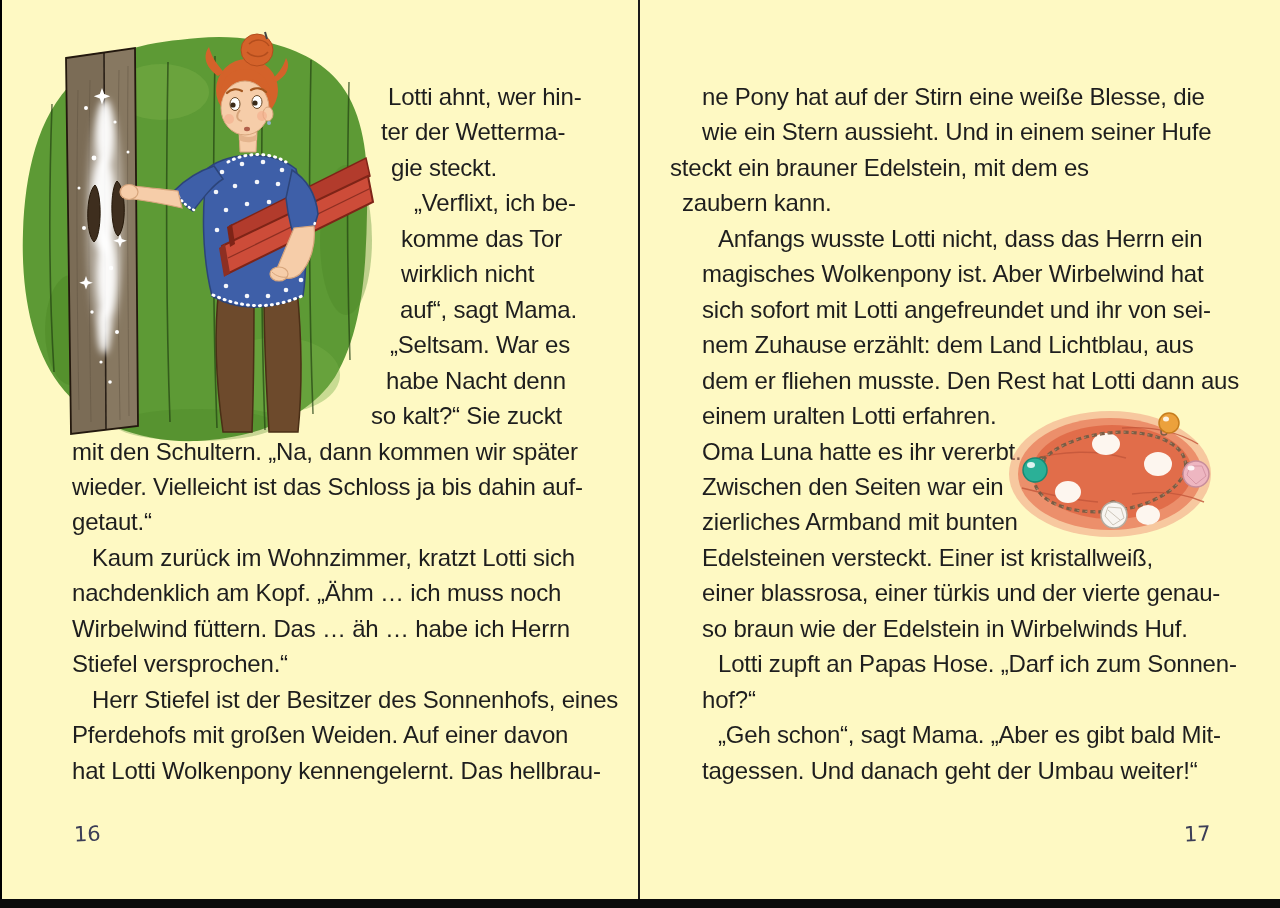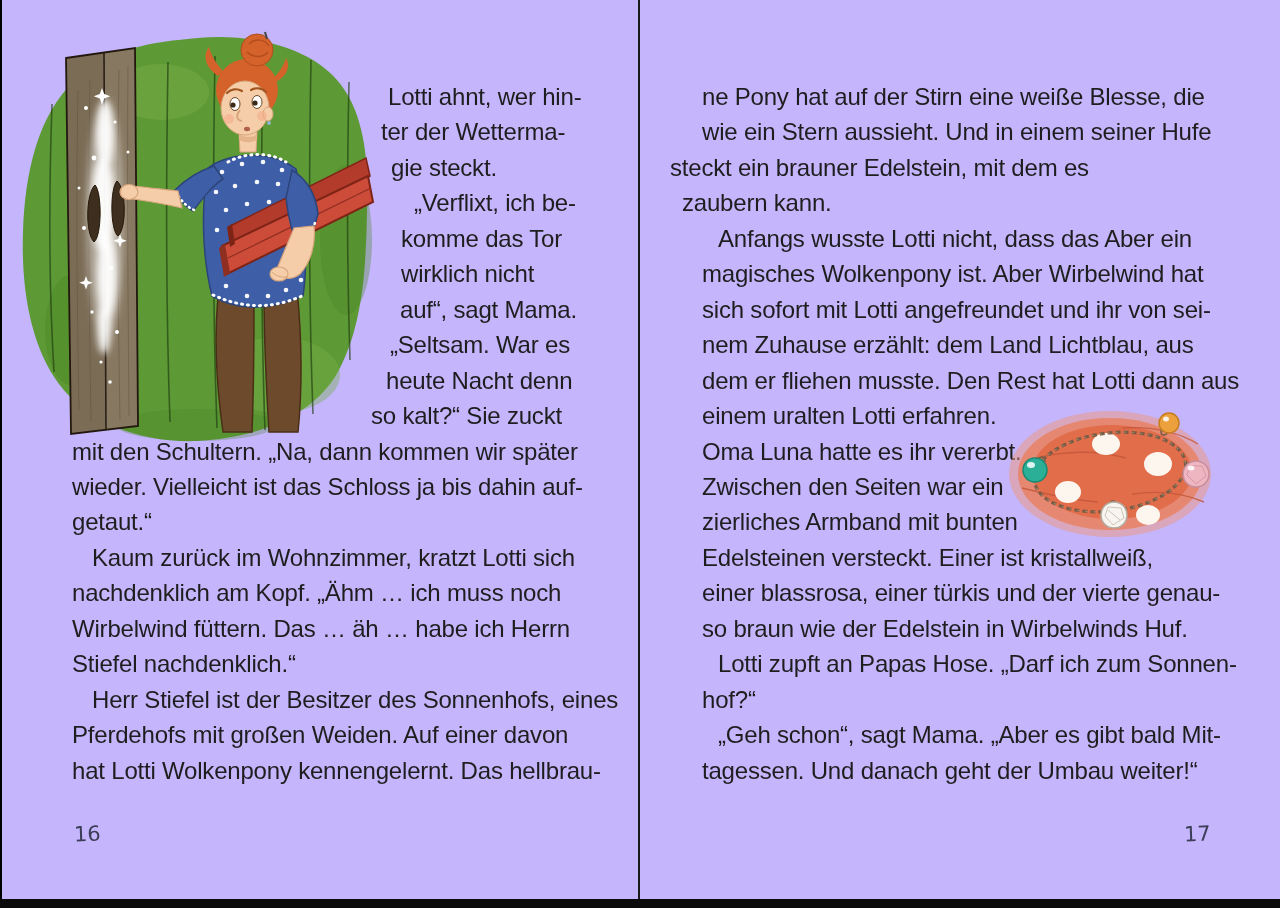--- a/index.html
+++ b/index.html
@@ -2,21 +2,21 @@
 <html><head>
 <meta charset="utf-8">
 <style>
   html, body {
     margin: 0; padding: 0;
     width: 1280px; height: 908px;
     background: #ffffff;
     overflow: hidden;
     font-family: "Liberation Sans", sans-serif;
   }
-  .spread { position: absolute; inset: 0; background: #c4b5fd; }
+  .spread { position: absolute; inset: 0; background: #fef9c3; }
   .edge-left   { position: absolute; left: 0; top: 0; width: 2px; height: 908px; background: #000; }
   .edge-bottom { position: absolute; left: 0; top: 899px; width: 1280px; height: 9px; background: #0b0b0b; }
   .divider     { position: absolute; left: 638px; top: 0; width: 2px; height: 899px; background: #1a1a1a; }
   .line {
     position: absolute;
     font-size: 24px;
     line-height: 30px;
     letter-spacing: -0.2px;
     color: #1e1e1e;
     white-space: nowrap;
@@ -186,43 +186,43 @@
     </svg>
 
     <div class="line" style="left:388px;top:82px">Lotti ahnt, wer hin-</div>
     <div class="line" style="left:381px;top:117px">ter der Wetterma-</div>
     <div class="line" style="left:391px;top:153px">gie steckt.</div>
     <div class="line" style="left:414px;top:188px">„Verflixt, ich be-</div>
     <div class="line" style="left:401px;top:224px">komme das Tor</div>
     <div class="line" style="left:401px;top:259px">wirklich nicht</div>
     <div class="line" style="left:400px;top:295px">auf“, sagt Mama.</div>
     <div class="line" style="left:390px;top:330px">„Seltsam. War es</div>
-    <div class="line" style="left:386px;top:366px">heute Nacht denn</div>
+    <div class="line" style="left:386px;top:366px">habe Nacht denn</div>
     <div class="line" style="left:371px;top:401px">so kalt?“ Sie zuckt</div>
     <div class="line" style="left:72px;top:437px">mit den Schultern. „Na, dann kommen wir später</div>
     <div class="line" style="left:72px;top:472px">wieder. Vielleicht ist das Schloss ja bis dahin auf-</div>
     <div class="line" style="left:72px;top:507px">getaut.“</div>
     <div class="line" style="left:92px;top:543px">Kaum zurück im Wohnzimmer, kratzt Lotti sich</div>
     <div class="line" style="left:72px;top:578px">nachdenklich am Kopf. „Ähm … ich muss noch</div>
     <div class="line" style="left:72px;top:614px">Wirbelwind füttern. Das … äh … habe ich Herrn</div>
-    <div class="line" style="left:72px;top:649px">Stiefel nachdenklich.“</div>
+    <div class="line" style="left:72px;top:649px">Stiefel versprochen.“</div>
     <div class="line" style="left:92px;top:685px">Herr Stiefel ist der Besitzer des Sonnenhofs, eines</div>
     <div class="line" style="left:72px;top:720px">Pferdehofs mit großen Weiden. Auf einer davon</div>
     <div class="line" style="left:72px;top:756px">hat Lotti Wolkenpony kennengelernt. Das hellbrau-</div>
 
     <div class="pagenum" style="left:74px;top:822px">16</div>
   </section>
 
   <section>
 
     <div class="line" style="left:702px;top:82px">ne Pony hat auf der Stirn eine weiße Blesse, die</div>
     <div class="line" style="left:702px;top:117px">wie ein Stern aussieht. Und in einem seiner Hufe</div>
     <div class="line" style="left:670px;top:153px">steckt ein brauner Edelstein, mit dem es</div>
     <div class="line" style="left:682px;top:188px">zaubern kann.</div>
-    <div class="line" style="left:718px;top:224px">Anfangs wusste Lotti nicht, dass das Aber ein</div>
+    <div class="line" style="left:718px;top:224px">Anfangs wusste Lotti nicht, dass das Herrn ein</div>
     <div class="line" style="left:702px;top:259px">magisches Wolkenpony ist. Aber Wirbelwind hat</div>
     <div class="line" style="left:702px;top:295px">sich sofort mit Lotti angefreundet und ihr von sei-</div>
     <div class="line" style="left:702px;top:330px">nem Zuhause erzählt: dem Land Lichtblau, aus</div>
     <div class="line" style="left:702px;top:366px">dem er fliehen musste. Den Rest hat Lotti dann aus</div>
     <div class="line" style="left:702px;top:401px">einem uralten Lotti erfahren.</div>
     <div class="line" style="left:702px;top:437px">Oma Luna hatte es ihr vererbt.</div>
     <div class="line" style="left:702px;top:472px">Zwischen den Seiten war ein</div>
     <div class="line" style="left:702px;top:507px">zierliches Armband mit bunten</div>
     <div class="line" style="left:702px;top:543px">Edelsteinen versteckt. Einer ist kristallweiß,</div>
     <div class="line" style="left:702px;top:578px">einer blassrosa, einer türkis und der vierte genau-</div>

